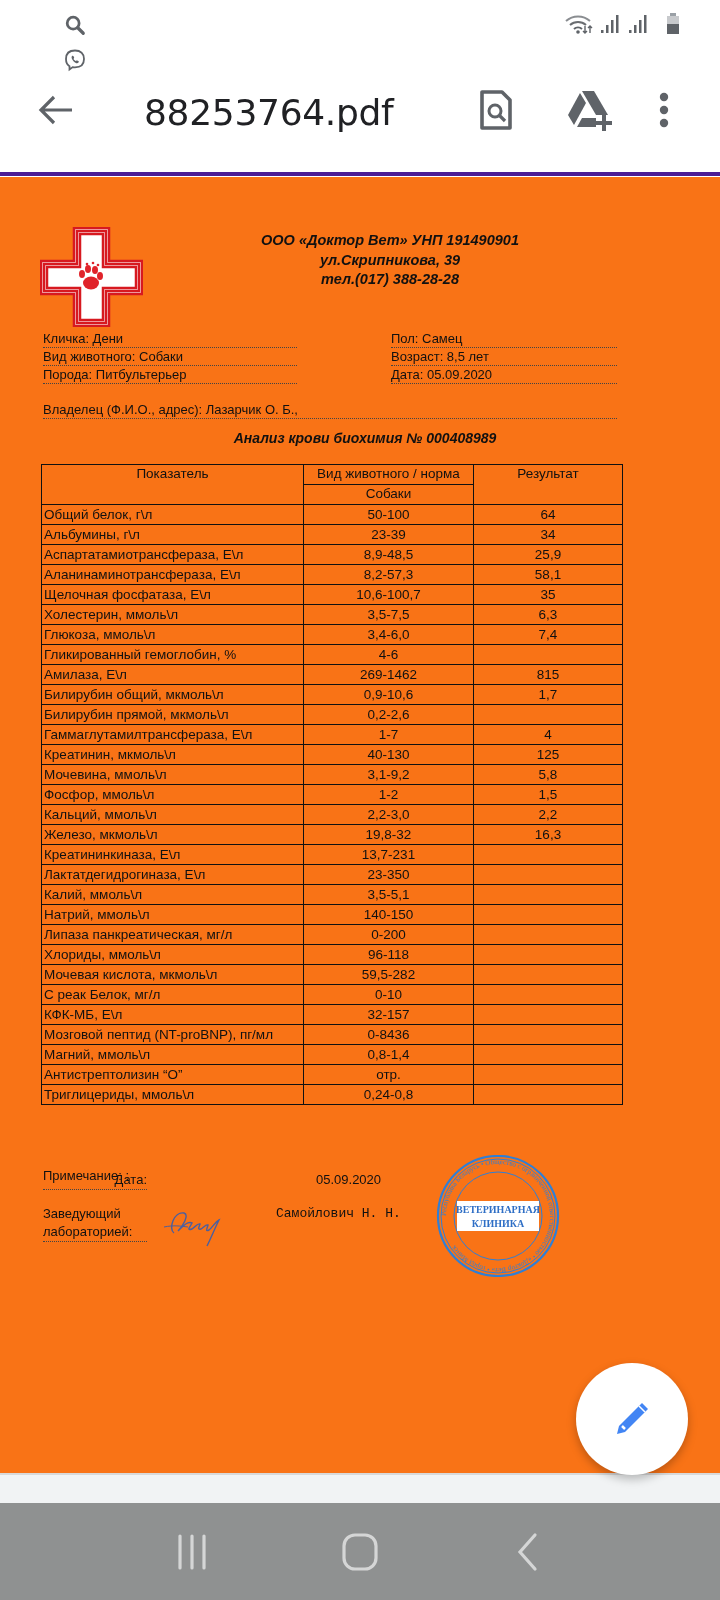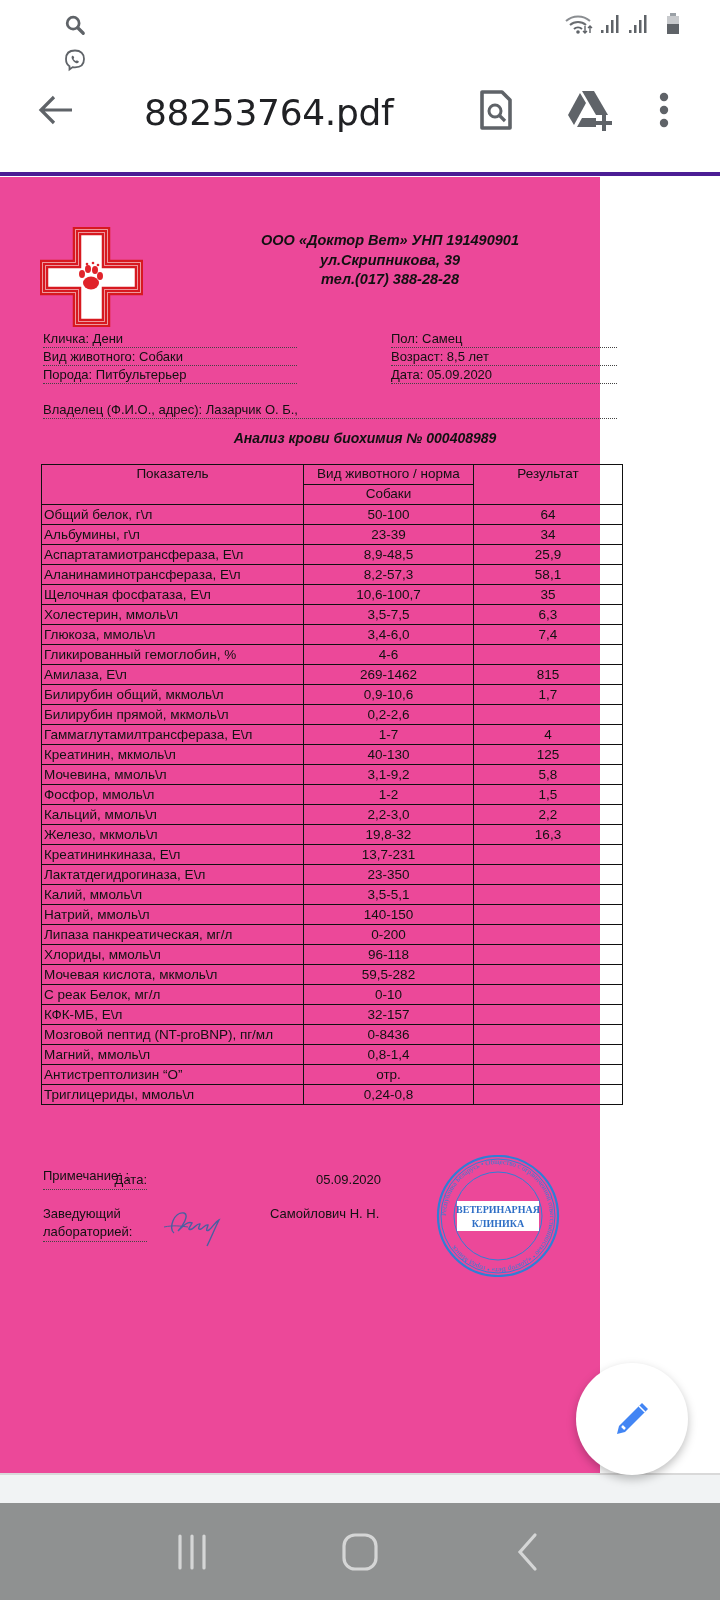--- a/index.html
+++ b/index.html
@@ -12,21 +12,21 @@
   .statusbar .left { display: flex; align-items: center; gap: 8px; flex-direction: column; }
   .statusbar .right { margin-left: auto; display: flex; align-items: center; gap: 6px; }
 
   
   .appbar { position: absolute; left: 0; top: 52px; width: 720px; height: 124px; display: flex; align-items: center; border-bottom: 4px solid #4c1d95; }
   .appbar .back { position: absolute; left: 36px; top: 38px; width: 40px; height: 40px; cursor: pointer; }
   .appbar .title { position: absolute; left: 144px; top: 40px; font-size: 36px; color: #202124; font-family: "DejaVu Sans", sans-serif; letter-spacing: -0.3px; }
   .appbar .icon-btn { position: absolute; width: 48px; height: 48px; display: flex; align-items: center; justify-content: center; cursor: pointer; }
 
   
-  .doc { position: absolute; left: 0; top: 177px; width: 600px; height: 1296px; background: #ec4899; }
+  .doc { position: absolute; left: 0; top: 177px; width: 720px; height: 1296px; background: #f97316; }
   .doc-bottom { position: absolute; left: 0; top: 1473px; width: 720px; height: 30px; background: #f1f3f4; border-top: 2px solid #d9d9d9; }
 
   .logo { position: absolute; left: 40px; top: 50px; width: 103px; height: 100px; }
   .letterhead { position: absolute; left: 150px; top: 54px; width: 480px; text-align: center; font-weight: bold; font-style: italic; font-size: 14.5px; line-height: 19.5px; color: #111; }
 
   .info { position: absolute; font-size: 13px; color: #111; height: 18px; line-height: 17px; border-bottom: 1px dotted #444; }
   .doc-title { position: absolute; left: 0; top: 253px; width: 720px; padding-left: 10px; text-align: center; font-weight: bold; font-style: italic; font-size: 14px; color: #111; }
 
   table.results { position: absolute; left: 41px; top: 287px; width: 582px; border-collapse: collapse; font-size: 13.5px; color: #111; }
   table.results td, table.results th { border: 1.3px solid #111; height: 20px; padding: 0 2px; font-weight: normal; line-height: 18px; white-space: nowrap; overflow: hidden; }
@@ -331,21 +331,21 @@
   </table>
 
   <div class="note">Примечание: :</div>
 
   <div class="sig-label dotted" style="left:43px; top:994px; width:104px;text-align:right;">Дата:</div>
   <div class="sig-label" style="left:316px; top:994px;">05.09.2020</div>
   <div class="sig-label dotted" style="left:43px; top:1028px; width:104px;">
     <div>Заведующий</div>
     <div>лабораторией:</div>
   </div>
-  <div class="sig-label" style="left:270px; top:1028px;">Самойлович Н. Н.</div>
+  <div class="sig-label" style="left:276px; top:1028px;font-family:Liberation Mono, monospace;">Самойлович Н. Н.</div>
 
   <div class="signature">
     <svg width="80" height="50" viewBox="0 0 80 50">
         <path d="M14 36c-6-4 0-22 10-20 6 2-2 14-6 18 6-6 10-10 14-8-2 4-6 8 0 6 4-3 6-6 8-5-1 3-3 6 1 5 3-2 5-5 7-4-1 4-3 7 1 5 4-3 6-8 10-10-4 8-8 18-12 26" fill="none" stroke="#4a5fa0" stroke-width="1.4"></path>
         <path d="M4 30c10-2 16-1 24 0" fill="none" stroke="#4a5fa0" stroke-width="1"></path>
       </svg>
   </div>
 
   <div class="stamp">
     <svg width="126" height="122" viewBox="0 0 126 122">

